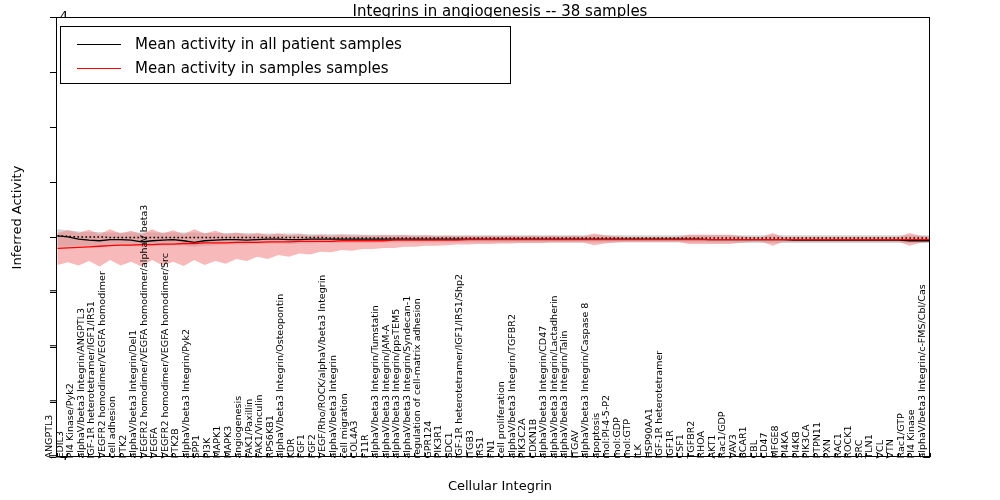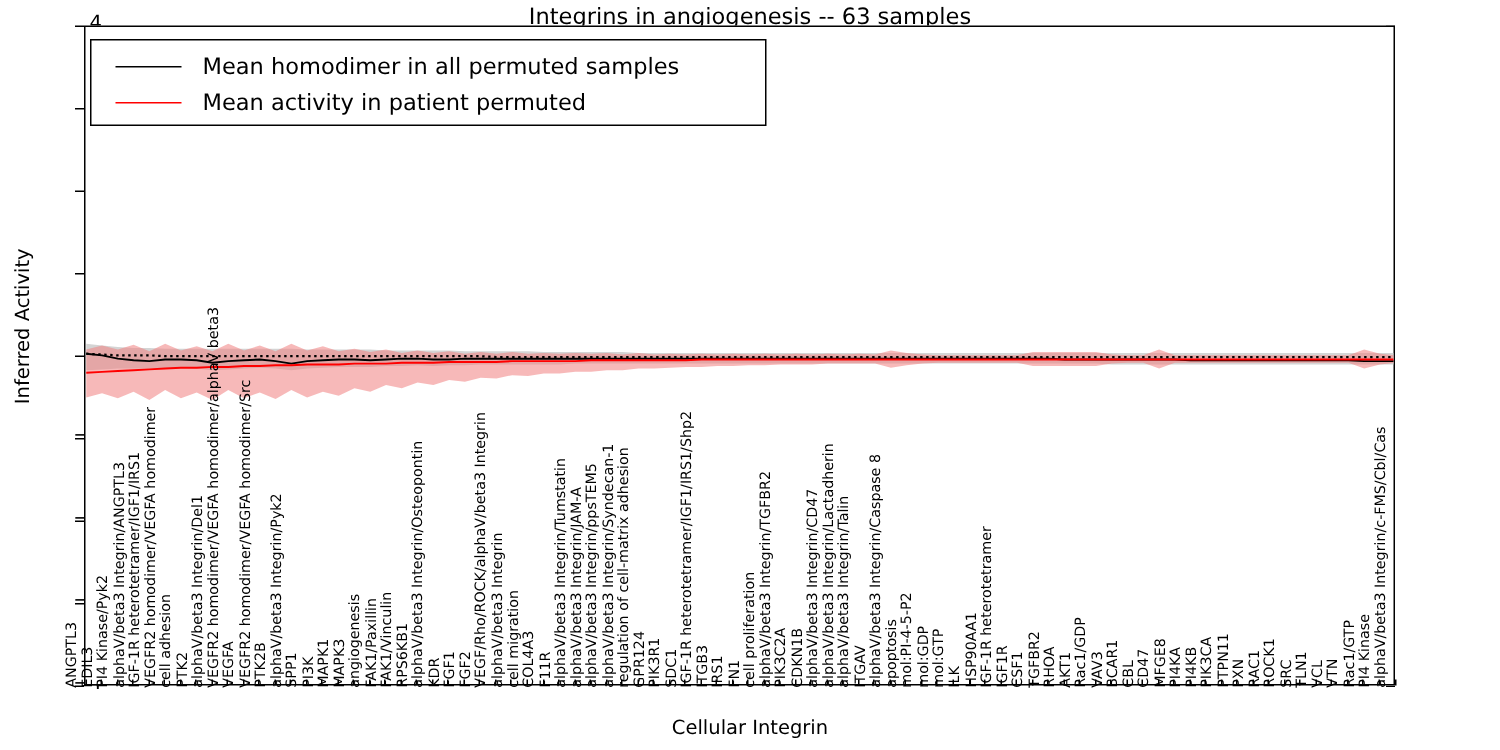--- a/index.html
+++ b/index.html
@@ -40,21 +40,21 @@
   .lgrow{display:flex;align-items:center;height:24px;}
   .lgline{width:44px;height:0;border-top:1.4px solid #000;margin:0 14px 0 8px;}
   .lgline.red{border-top-color:#ff0000;}
   .lgtext{font-size:15px;color:#000;}
 </style>
 </head>
 <body>
 
 <div id="root">
 
-  <div class="title">Integrins in angiogenesis -- 63 samples</div>
+  <div class="title">Integrins in angiogenesis -- 38 samples</div>
 
   <div class="ylabel">Inferred Activity</div>
 
   <div id="yticks">
       <div class="ytick" style="top: 8px;">4</div>
       <div class="ytickmark" style="top: 17px;"></div>
       <div class="ytickmark r" style="top: 17px;"></div>
       <div class="ytick" style="top: 63px;">3</div>
       <div class="ytickmark" style="top: 72px;"></div>
       <div class="ytickmark r" style="top: 72px;"></div>
@@ -176,25 +176,25 @@
       <div class="xl" style="left: 848.964px;">Rac1/GTP</div>
       <div class="xl" style="left: 859.482px;">PI4 Kinase</div>
       <div class="xl" style="left: 870px;">alphaV/beta3 Integrin/c-FMS/Cbl/Cas</div>
     </div>
 
   <div class="xlabel">Cellular Integrin</div>
 
   <div id="legend">
     <div class="lgrow">
       <span class="lgline"></span>
-      <span class="lgtext">Mean homodimer in all permuted samples</span>
+      <span class="lgtext">Mean activity in all patient samples</span>
     </div>
     <div class="lgrow">
       <span class="lgline red"></span>
-      <span class="lgtext">Mean activity in patient permuted</span>
+      <span class="lgtext">Mean activity in samples samples</span>
     </div>
   </div>
 
 <div class="xtickmark" style="left: 56.5px; top: 453px; position: absolute;"></div>
     <div class="xtickmark" style="left: 67.0181px; top: 453px; position: absolute;"></div>
     <div class="xtickmark" style="left: 77.5361px; top: 453px; position: absolute;"></div>
     <div class="xtickmark" style="left: 88.0542px; top: 453px; position: absolute;"></div>
     <div class="xtickmark" style="left: 98.5723px; top: 453px; position: absolute;"></div>
     <div class="xtickmark" style="left: 109.09px; top: 453px; position: absolute;"></div>
     <div class="xtickmark" style="left: 119.608px; top: 453px; position: absolute;"></div>

